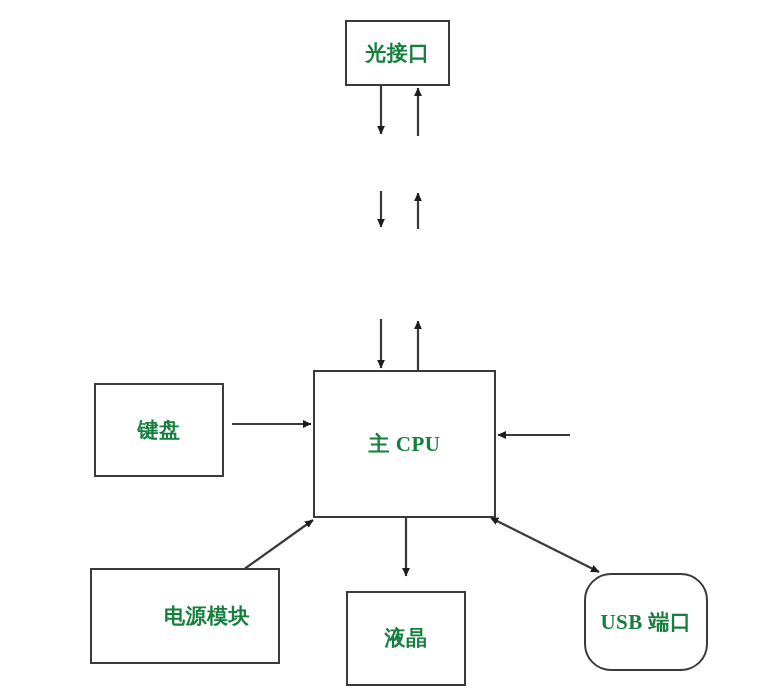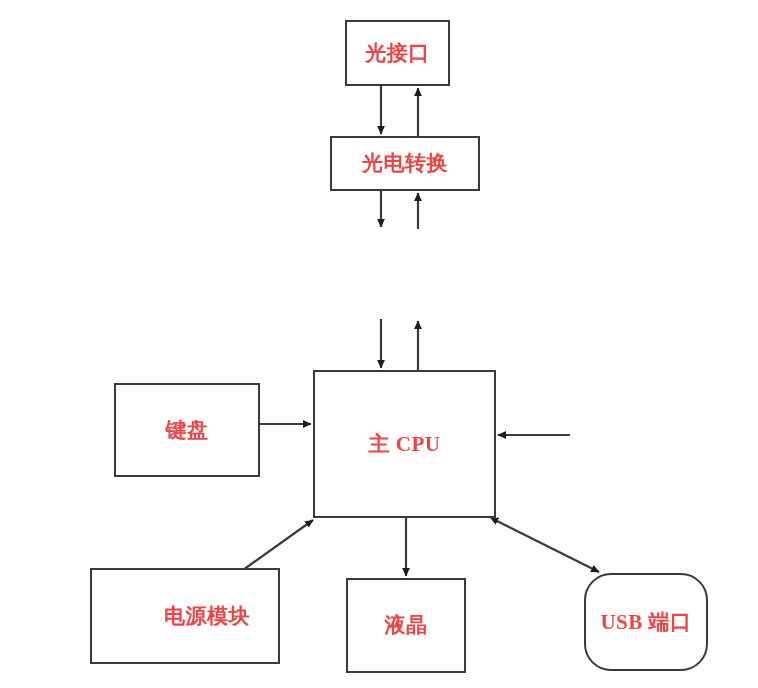--- a/index.html
+++ b/index.html
@@ -31,21 +31,21 @@
     background: #ffffff;
     display: flex;
     align-items: center;
     justify-content: center;
     z-index: 2;
   }
   .node-label {
     font-family: "Liberation Serif", "DejaVu Serif", serif;
     font-size: 21px;
     font-weight: 700;
-    color: #ef4444;
+    color: #15803d;
     letter-spacing: 0.5px;
     line-height: 1;
     white-space: nowrap;
     text-align: center;
   }
   .node-cpu .node-label {
     font-weight: 700;
     font-size: 21px;
   }
 </style>
@@ -84,39 +84,36 @@
       <line x1="243" y1="570" x2="313" y2="520" marker-end="url(#arrow-end)"></line>
 
       <line x1="497" y1="521" x2="599" y2="572" marker-start="url(#arrow-start)" marker-end="url(#arrow-end)"></line>
     </g>
   </svg>
 
   <div class="node node-optical-interface" style="left:345px; top:20px; width:105px; height:66px;">
     <span class="node-label">光接口</span>
   </div>
 
-  <div class="node node-photoelectric" style="left:330px; top:136px; width:150px; height:55px;">
-    <span class="node-label">光电转换</span>
-  </div>
 
 
   <div class="node node-cpu" style="left:313px; top:370px; width:183px; height:148px;">
     <span class="node-label">主 CPU</span>
   </div>
 
-  <div class="node node-keyboard" style="left:114px; top:383px; width:146px; height:94px;">
+  <div class="node node-keyboard" style="left:94px; top:383px; width:130px; height:94px;">
     <span class="node-label">键盘</span>
   </div>
 
 
   <div class="node node-power" style="left:90px; top:568px; width:190px; height:96px;padding-left:44px;">
     <span class="node-label">电源模块</span>
   </div>
 
-  <div class="node node-lcd" style="left:346px; top:578px; width:120px; height:95px;">
+  <div class="node node-lcd" style="left:346px; top:591px; width:120px; height:95px;">
     <span class="node-label">液晶</span>
   </div>
 
   <div class="node node-usb" style="left:584px; top:573px; width:124px; height:98px;border-radius:27px;">
     <span class="node-label">USB 端口</span>
   </div>
 
 </div>
 
 </body></html>

